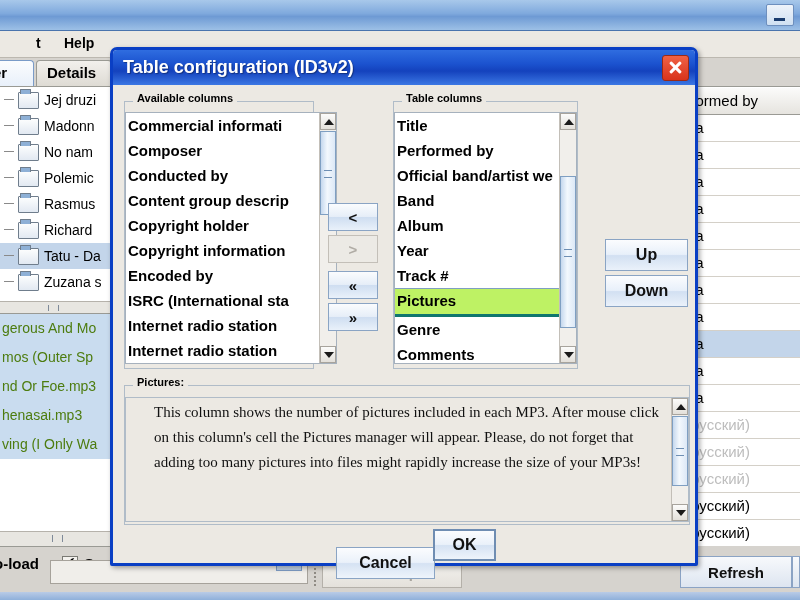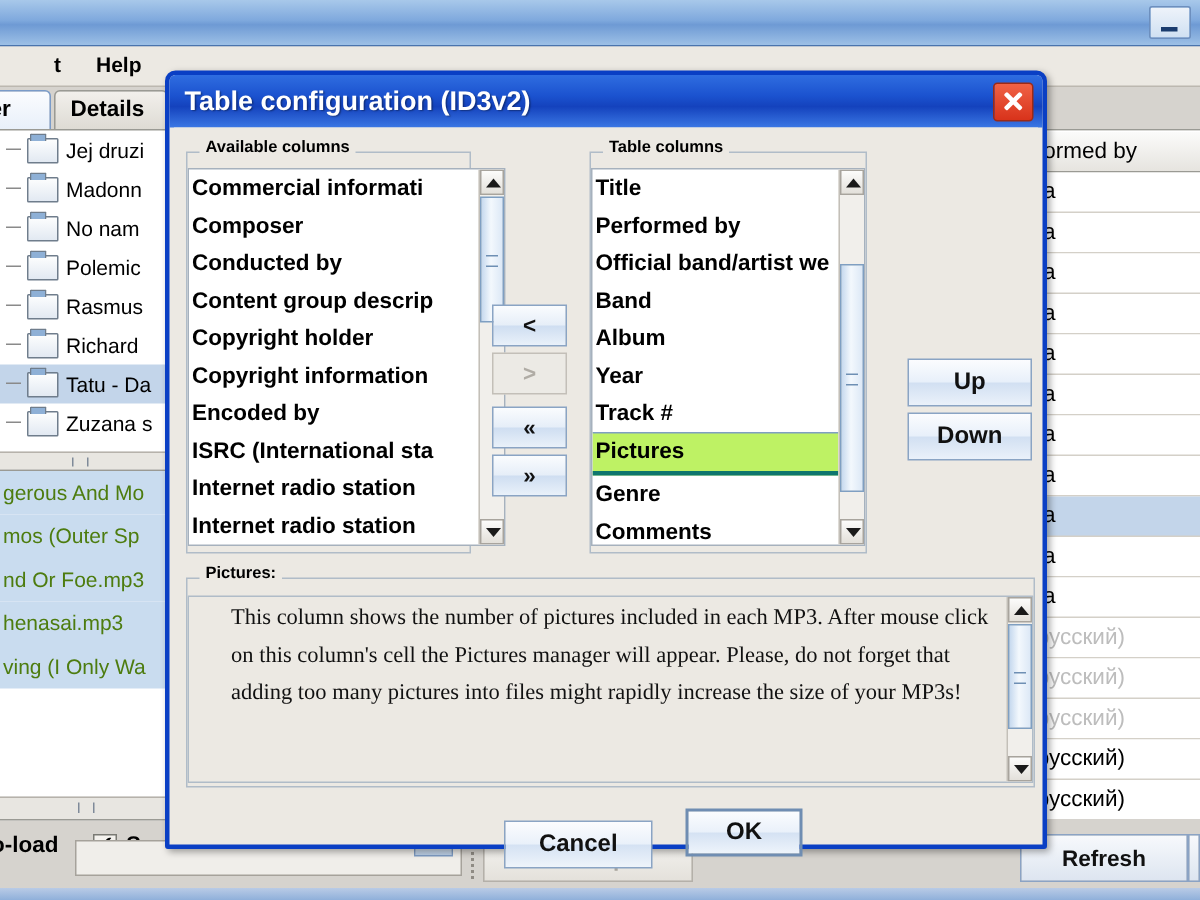--- a/index.html
+++ b/index.html
@@ -274,21 +274,21 @@
 
   
   .dlg-btn{
     position:absolute;height:32px;
     background:linear-gradient(to bottom,#fbfcfe 0%,#eaf1fa 48%,#d5e2f3 52%,#eef4fb 100%);
     border:1px solid #8aa4c4;box-sizing:border-box;
     display:flex;align-items:center;justify-content:center;
     font-size:16px;font-weight:bold;color:#111;cursor:pointer;
   }
   #btn-cancel{left:220px;top:462px;width:99px;}
-  #btn-ok{left:317px;top:454px;width:78px;border:2px solid #6f8db2;margin-left:24px;}
+  #btn-ok{left:317px;top:444px;width:63px;border:2px solid #6f8db2;}
 </style>
 </head>
 <body>
 
 <div id="bg-app">
 
   <div class="bg-titlebar">
 
     <div class="bg-min-btn"></div>
   </div>

